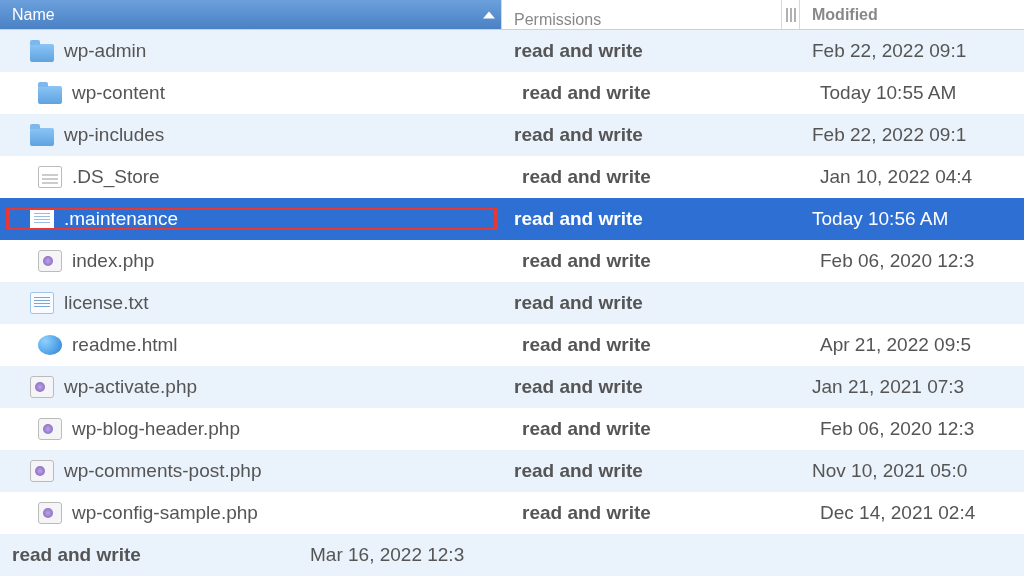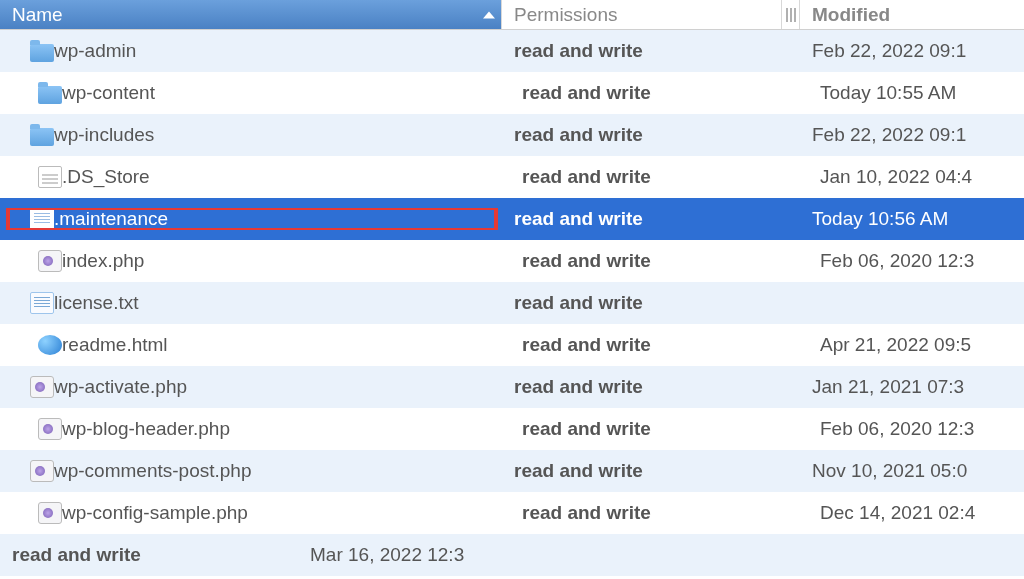--- a/index.html
+++ b/index.html
@@ -19,42 +19,42 @@
     }
     .header-row {
       display: flex;
       height: 30px;
       border-bottom: 1px solid #d0d0d0;
     }
     .header-cell {
       display: flex;
       align-items: center;
       padding: 0 12px;
-      font-size: 19px;
+      font-size: 16px;
       color: #888;
       border-right: 1px solid #d8d8d8;
     }
     .header-cell.name {
       background: linear-gradient(#6ba0dc, #4a81c4);
       color: #fff;
       position: relative;
     }
     .header-cell.name .sort-indicator {
       position: absolute;
       right: 6px;
       top: 50%;
       transform: translateY(-50%);
       width: 0;
       height: 0;
       border-left: 6px solid transparent;
       border-right: 6px solid transparent;
       border-bottom: 7px solid #fff;
     }
     .col-name { width: 502px; flex: 0 0 502px; }
-    .col-perm { width: 280px; flex: 0 0 280px; }
+    .col-perm { width: 280px; flex: 0 0 280px; align-items: flex-end; }
     .col-grip { width: 18px; flex: 0 0 18px; padding: 0; justify-content: center; border-right: 1px solid #d8d8d8; }
     .col-mod  { flex: 1; border-right: none; font-weight: bold; }
     .grip {
       display: flex;
       gap: 2px;
     }
     .grip span {
       width: 2px;
       height: 14px;
       background: #b0b0b0;
@@ -91,20 +91,21 @@
       font-size: 19px;
       white-space: nowrap;
       overflow: hidden;
     }
     .row.selected .cell { color: #fff; }
     .cell.name {
       width: 502px; flex: 0 0 502px;
       display: flex;
       align-items: center;
       padding-left: 30px;
+      gap: 10px;
     }
     .cell.perm { width: 298px; flex: 0 0 298px; font-weight: bold; }
     .cell.mod  { flex: 1; }
     .icon {
       width: 24px;
       height: 22px;
       flex: 0 0 24px;
       display: inline-block;
     }
     

